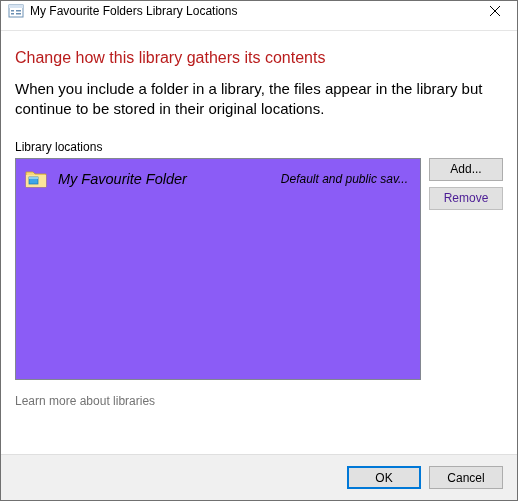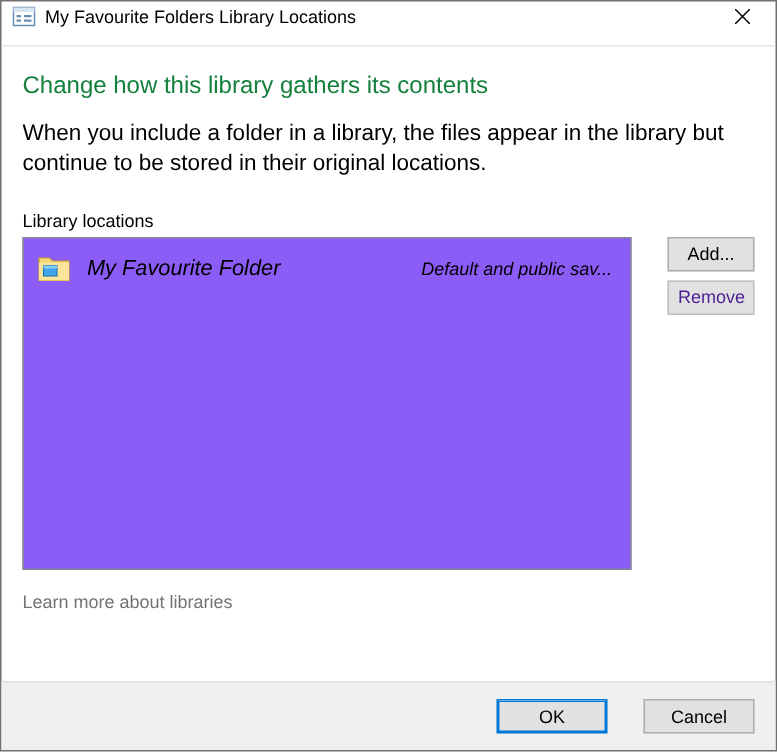--- a/index.html
+++ b/index.html
@@ -32,21 +32,21 @@
   .titlebar-close {
     width: 45px; height: 29px;
     display: flex; align-items: center; justify-content: center;
     font-size: 14px;
     font-family: Arial, sans-serif;
   }
   .content {
     padding: 12px 14px 0 14px;
   }
   .heading {
-    color: #15803d;
+    color: #b91c1c;
     font-size: 16px;
     font-weight: 400;
     margin: 6px 0 12px 0;
   }
   .description {
     font-size: 15px;
     line-height: 1.35;
     margin-bottom: 20px;
   }
   .list-label {
@@ -94,21 +94,20 @@
     gap: 6px;
   }
   .btn {
     height: 23px;
     background: #e1e1e1;
     border: 1px solid #adadad;
     font-family: inherit;
     font-size: 12px;
     text-align: center;
     cursor: pointer;
-    margin-left: 16px;
   }
   .btn:disabled {
     color: #4c1d95;
     border-color: #bfbfbf;
     background: #e1e1e1;
     cursor: default;
   }
   .link {
     color: #737373;
     font-size: 12px;

